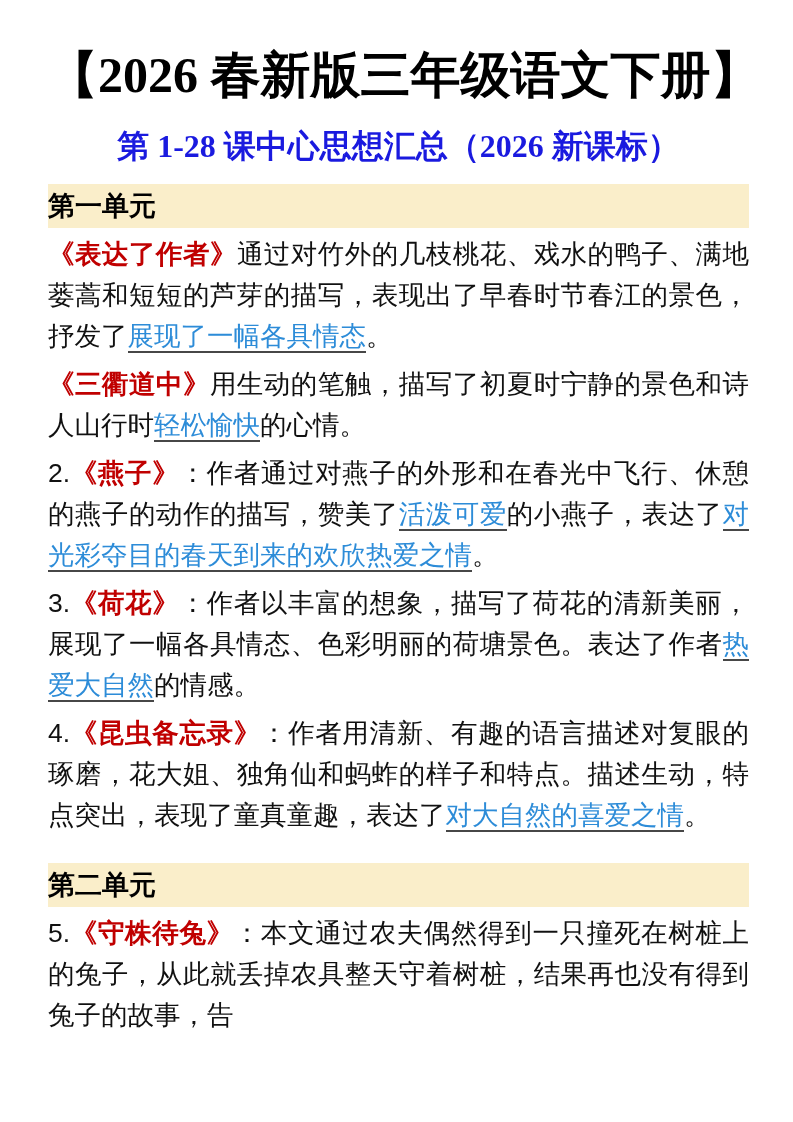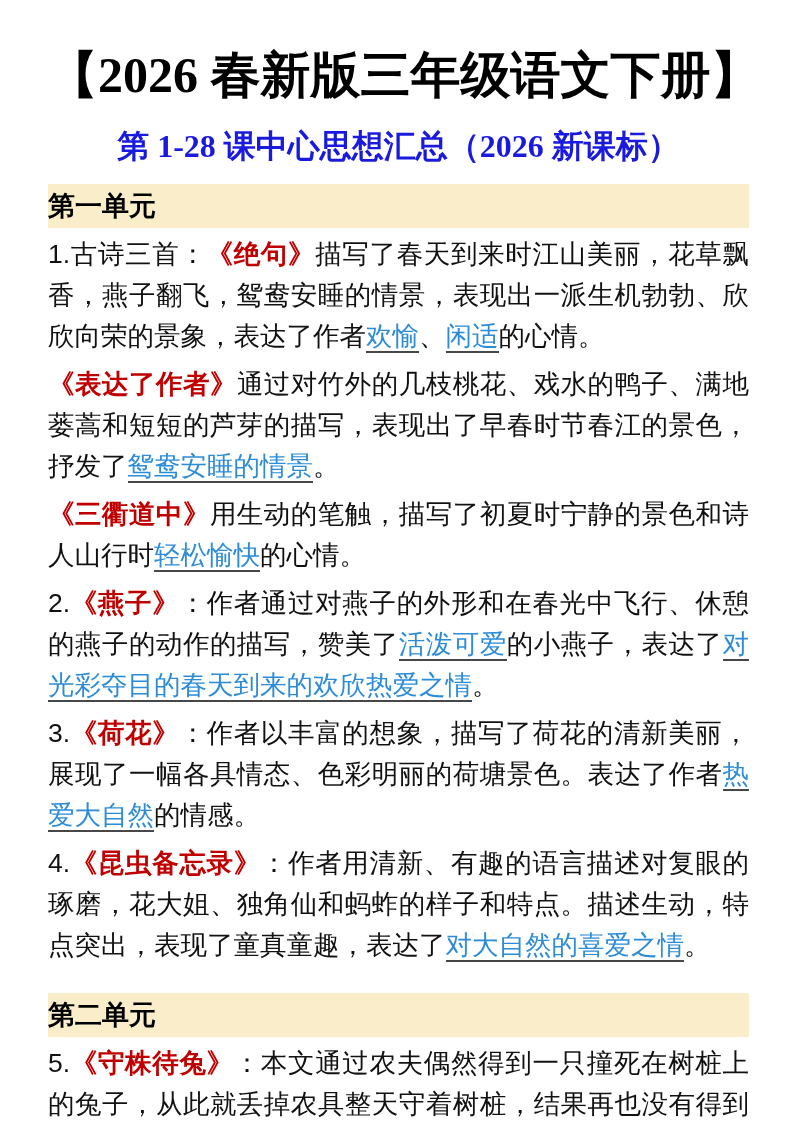--- a/index.html
+++ b/index.html
@@ -73,22 +73,21 @@
   }
 </style>
 </head>
 <body>
 
 <div class="page">
   <h1 class="doc-title">【2026 春新版三年级语文下册】</h1>
   <h2 class="doc-subtitle">第 1-28 课中心思想汇总（2026 新课标）</h2>
   <main id="sections">
       <div class="section-header">第一单元</div>
-      <p class="para"><span class="seg-normal">1.古诗三首：</span><span class="seg-red">《绝句》</span><span class="seg-normal">描写了春天到来时江山美丽，花草飘香，燕子翻飞，鸳鸯安睡的情景，表现出一派生机勃勃、欣欣向荣的景象，表达了作者</span><span class="seg-blue">欢愉</span><span class="seg-normal">、</span><span class="seg-blue">闲适</span><span class="seg-normal">的心情。</span></p>
-      <p class="para"><span class="seg-red">《表达了作者》</span><span class="seg-normal">通过对竹外的几枝桃花、戏水的鸭子、满地蒌蒿和短短的芦芽的描写，表现出了早春时节春江的景色，抒发了</span><span class="seg-blue">鸳鸯安睡的情景</span><span class="seg-normal">。</span></p>
+      <p class="para"><span class="seg-red">《表达了作者》</span><span class="seg-normal">通过对竹外的几枝桃花、戏水的鸭子、满地蒌蒿和短短的芦芽的描写，表现出了早春时节春江的景色，抒发了</span><span class="seg-blue">展现了一幅各具情态</span><span class="seg-normal">。</span></p>
       <p class="para"><span class="seg-red">《三衢道中》</span><span class="seg-normal">用生动的笔触，描写了初夏时宁静的景色和诗人山行时</span><span class="seg-blue">轻松愉快</span><span class="seg-normal">的心情。</span></p>
       <p class="para"><span class="seg-normal">2.</span><span class="seg-red">《燕子》</span><span class="seg-normal">：作者通过对燕子的外形和在春光中飞行、休憩的燕子的动作的描写，赞美了</span><span class="seg-blue">活泼可爱</span><span class="seg-normal">的小燕子，表达了</span><span class="seg-blue">对光彩夺目的春天到来的欢欣热爱之情</span><span class="seg-normal">。</span></p>
       <p class="para"><span class="seg-normal">3.</span><span class="seg-red">《荷花》</span><span class="seg-normal">：作者以丰富的想象，描写了荷花的清新美丽，展现了一幅各具情态、色彩明丽的荷塘景色。表达了作者</span><span class="seg-blue">热爱大自然</span><span class="seg-normal">的情感。</span></p>
       <p class="para"><span class="seg-normal">4.</span><span class="seg-red">《昆虫备忘录》</span><span class="seg-normal">：作者用清新、有趣的语言描述对复眼的琢磨，花大姐、独角仙和蚂蚱的样子和特点。描述生动，特点突出，表现了童真童趣，表达了</span><span class="seg-blue">对大自然的喜爱之情</span><span class="seg-normal">。</span></p>
       <div class="section-header">第二单元</div>
       <p class="para"><span class="seg-normal">5.</span><span class="seg-red">《守株待兔》</span><span class="seg-normal">：本文通过农夫偶然得到一只撞死在树桩上的兔子，从此就丢掉农具整天守着树桩，结果再也没有得到兔子的故事，告</span></p>
     </main>
 </div>
 
 </body></html>

